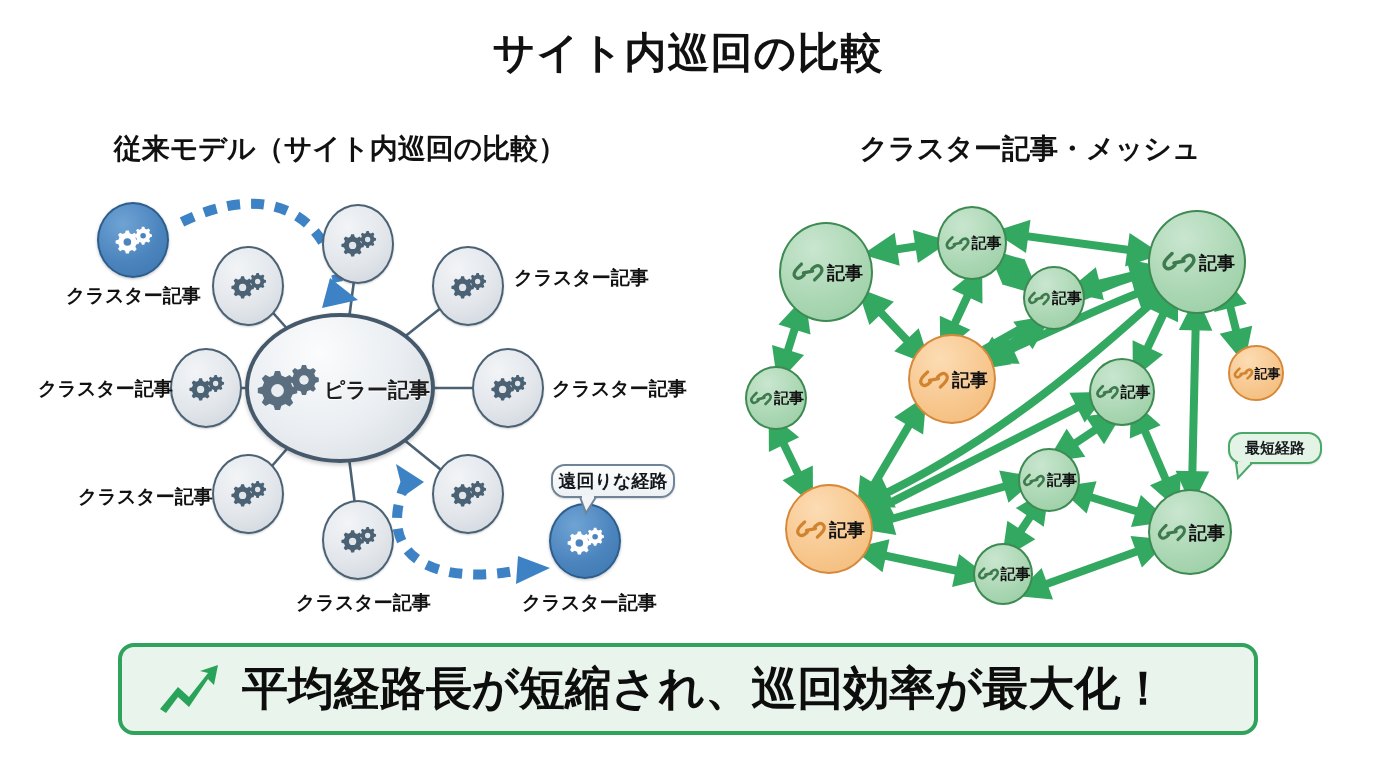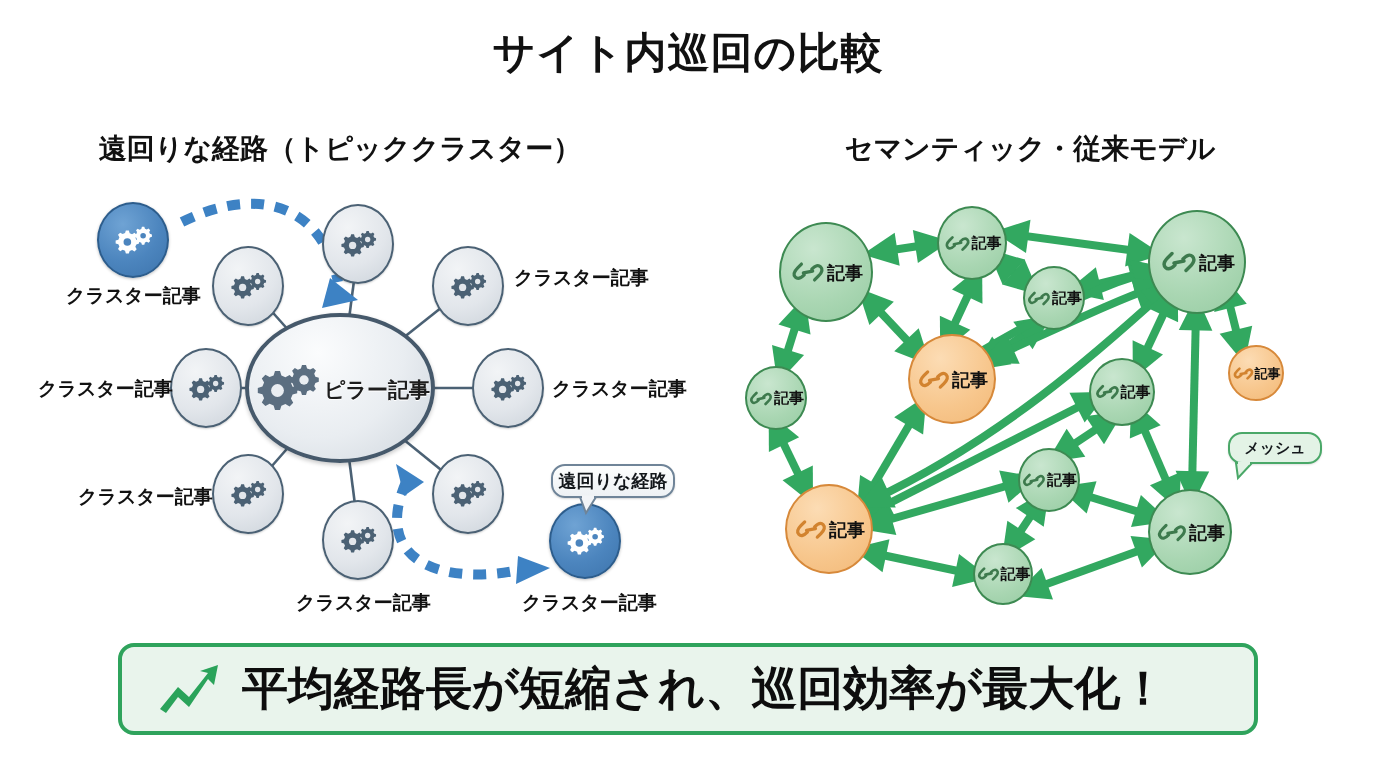--- a/index.html
+++ b/index.html
@@ -69,22 +69,22 @@
   #banner-text{font-size:46px;font-weight:700;color:#0d0d0d;letter-spacing:0px;
                white-space:nowrap;}
 </style>
 </head>
 <body>
 
 <div id="stage">
 
   <div class="main-title">サイト内巡回の比較</div>
 
-  <div class="panel-title" id="title-left">遠回りな経路（トピッククラスター）</div>
-  <div class="panel-title" id="title-right">セマンティック・従来モデル</div>
+  <div class="panel-title" id="title-left">従来モデル（サイト内巡回の比較）</div>
+  <div class="panel-title" id="title-right">クラスター記事・メッシュ</div>
 
   <svg class="layer" id="left-links">
     <g stroke="#4b6174" stroke-width="2.6" fill="none">
       <line x1="340" y1="388" x2="358" y2="250"></line>
       <line x1="340" y1="388" x2="258" y2="296"></line>
       <line x1="340" y1="388" x2="218" y2="388"></line>
       <line x1="340" y1="388" x2="258" y2="482"></line>
       <line x1="340" y1="388" x2="358" y2="528"></line>
       <line x1="340" y1="388" x2="456" y2="482"></line>
       <line x1="340" y1="388" x2="496" y2="388"></line>
@@ -436,21 +436,21 @@
             <path d="M16 19 C12 23 9 24 6.5 21.5 4 19 5 15.5 9 11.5 L13 7.5"></path>
             <path d="M24 13 C28 9 31 8 33.5 10.5 36 13 35 16.5 31 20.5 L27 24.5"></path>
             <line x1="15" y1="17" x2="25" y2="15"></line>
           </g>
         </svg>
     </span>
     <div class="mlabel lg">記事</div>
   </div>
 
   <div class="callout green" style="left:1228px;top:432px;width:94px;height:32px;">
-    <span>メッシュ</span>
+    <span>最短経路</span>
   </div>
   <svg class="layer">
     <polygon points="1236,463 1252,463 1238,478" fill="#e3f3e6" stroke="#4aa868" stroke-width="2"></polygon>
     <line x1="1238" y1="463" x2="1250" y2="463" stroke="#e3f3e6" stroke-width="3"></line>
   </svg>
 
   <div id="banner">
     <span style="line-height:0;">
       <svg width="66" height="56" viewBox="0 0 66 56">
         <path d="M4 48 L22 26 L33 36 L52 12 L44 10 L62 4 L58 24 L52 18 L33 46 L22 36 L10 52 Z" fill="#2aa35a"></path>

